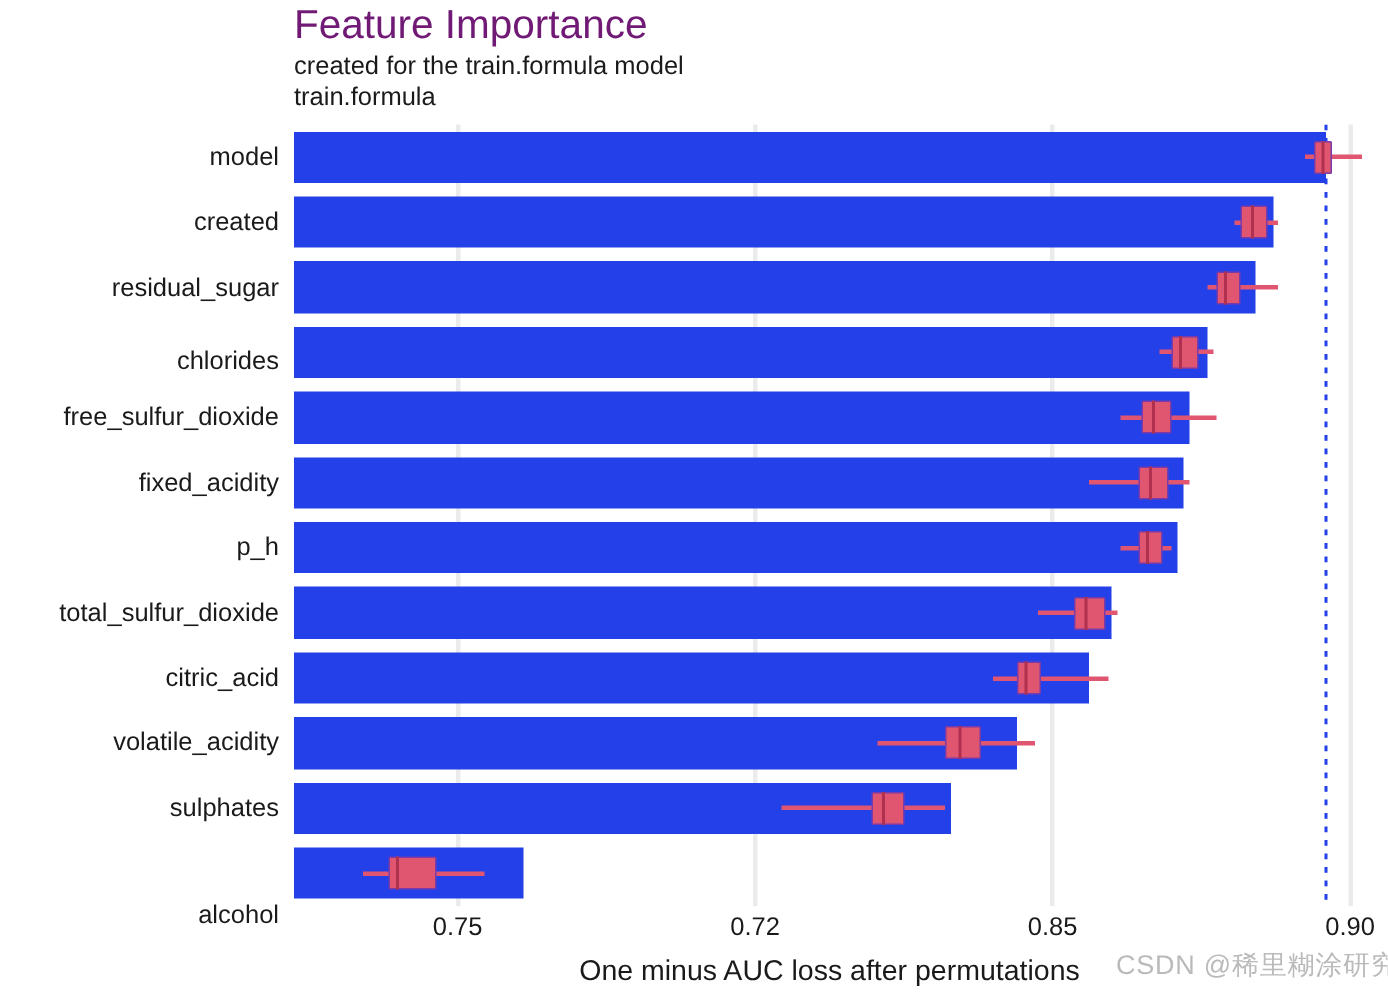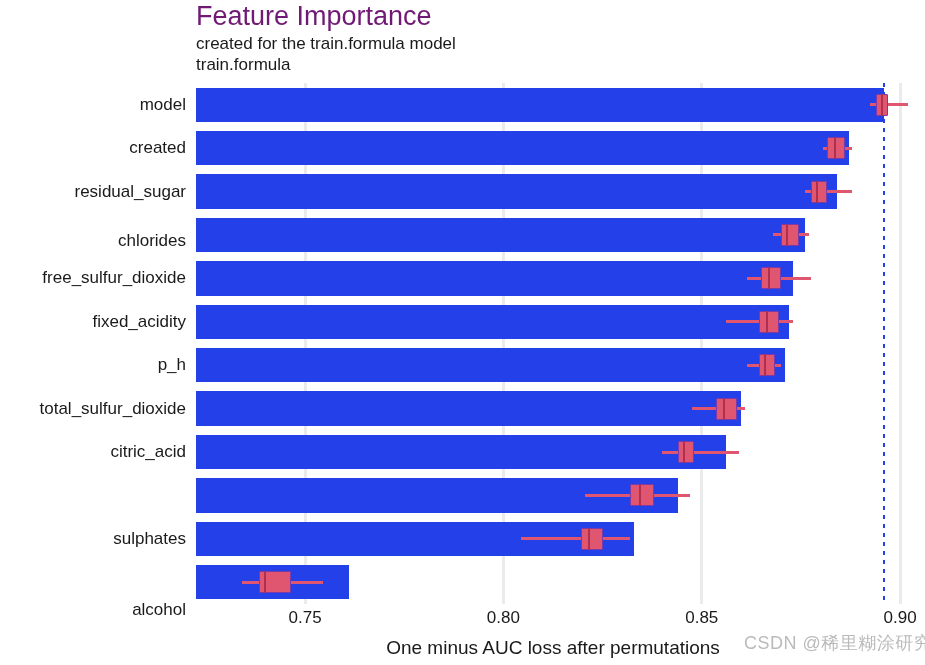--- a/index.html
+++ b/index.html
@@ -172,20 +172,21 @@
   <div id="yaxis">
       <div class="ytick" style="top: 12.7083px;">model</div>
       <div class="ytick" style="top: 56.125px;">created</div>
       <div class="ytick" style="top: 99.5417px;">residual_sugar</div>
       <div class="ytick" style="top: 127px; margin-top: 22px;">chlorides</div>
       <div class="ytick" style="top: 186.375px;">free_sulfur_dioxide</div>
       <div class="ytick" style="top: 229.792px;">fixed_acidity</div>
       <div class="ytick" style="top: 273.208px;">p_h</div>
       <div class="ytick" style="top: 316.625px;">total_sulfur_dioxide</div>
       <div class="ytick" style="top: 360.042px;">citric_acid</div>
+      <div class="ytick" style="top: 403.458px;">volatile_acidity</div>
       <div class="ytick" style="top: 446.875px;">sulphates</div>
       <div class="ytick" style="top: 518px;">alcohol</div>
     </div>
 
   <div id="panel">
       <div class="gridline" style="left: 107.583px;"></div>
       <div class="gridline" style="left: 305.917px;"></div>
       <div class="gridline" style="left: 504.25px;"></div>
       <div class="gridline" style="left: 702.583px;"></div>
       <div class="bar" style="left: 0px; width: 688.217px; top: 4.55875px; height: 34.2992px;"></div>
@@ -239,16 +240,16 @@
       <div class="bp-median" style="left: 68.4167px; top: 488.292px; height: 22px;"></div>
     </div>
 
   <div id="xticks"></div>
 
   <div id="xlabel">One minus AUC loss after permutations</div>
 
   <div id="watermark">CSDN @稀里糊涂研究室</div>
 
 <div class="xtick" style="left: 305.083px;">0.75</div>
-    <div class="xtick" style="left: 503.417px;">0.80</div>
+    <div class="xtick" style="left: 503.417px;">0.72</div>
     <div class="xtick" style="left: 701.75px;">0.85</div>
     <div class="xtick" style="left: 900.083px;">0.90</div>
   </div>
 
 </body></html>

